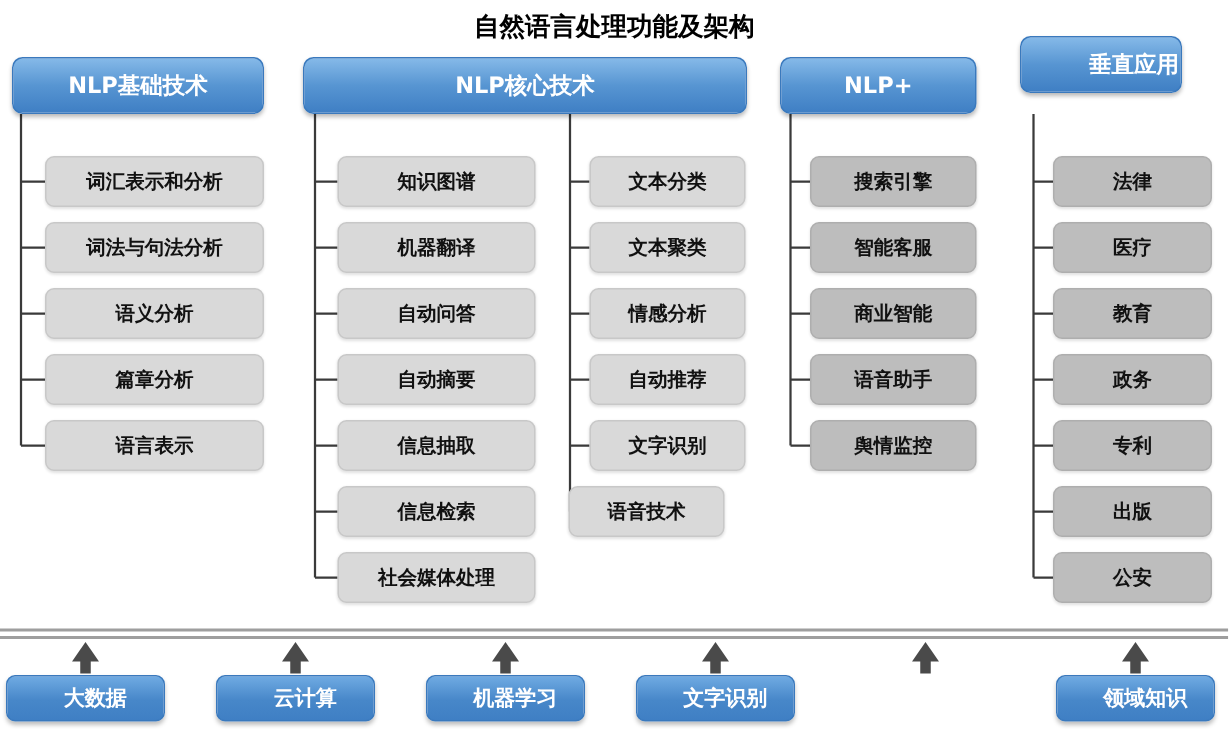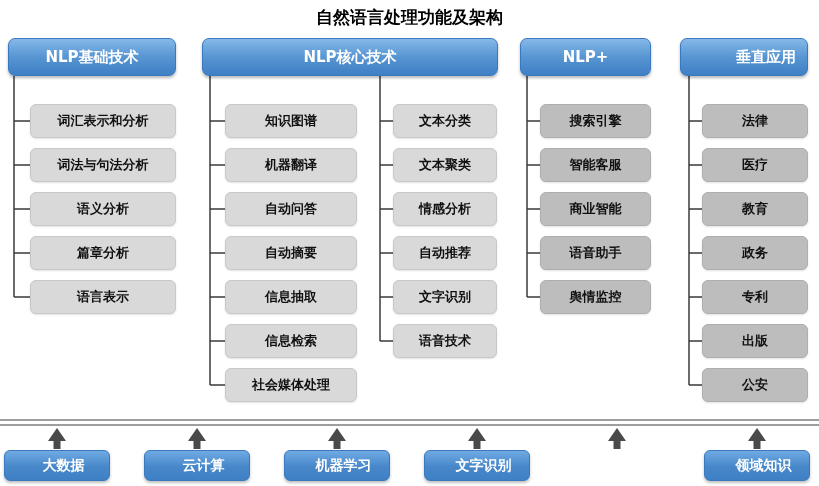--- a/index.html
+++ b/index.html
@@ -87,42 +87,42 @@
       <path d="M608 441 L617 428 L626 441 Z"></path>
         <rect x="613.5" y="439" width="7" height="10"></rect>
       <path d="M748 441 L757 428 L766 441 Z"></path>
         <rect x="753.5" y="439" width="7" height="10"></rect>
     </g>
   </svg>
 
   <div class="hdr" style="left:8px;top:38px;width:168px;">NLP基础技术</div>
   <div class="hdr" style="left:202px;top:38px;width:296px;">NLP核心技术</div>
   <div class="hdr" style="left:520px;top:38px;width:131px;">NLP+</div>
-  <div class="hdr" style="left:680px;top:38px;width:128px;padding-left:44px;">垂直应用</div>
+  <div class="hdr" style="left:680px;top:24px;width:108px;padding-left:44px;">垂直应用</div>
 
   <div class="item light" style="left:30px;top:104px;width:146px;">词汇表示和分析</div>
   <div class="item light" style="left:30px;top:148px;width:146px;">词法与句法分析</div>
   <div class="item light" style="left:30px;top:236px;width:146px;">篇章分析</div>
   <div class="item light" style="left:30px;top:192px;width:146px;">语义分析</div>
   <div class="item light" style="left:30px;top:280px;width:146px;">语言表示</div>
 
   <div class="item light" style="left:225px;top:104px;width:132px;">知识图谱</div>
   <div class="item light" style="left:225px;top:148px;width:132px;">机器翻译</div>
   <div class="item light" style="left:225px;top:192px;width:132px;">自动问答</div>
   <div class="item light" style="left:225px;top:236px;width:132px;">自动摘要</div>
   <div class="item light" style="left:225px;top:280px;width:132px;">信息抽取</div>
   <div class="item light" style="left:225px;top:324px;width:132px;">信息检索</div>
   <div class="item light" style="left:225px;top:368px;width:132px;">社会媒体处理</div>
 
   <div class="item light" style="left:393px;top:104px;width:104px;">文本分类</div>
   <div class="item light" style="left:393px;top:148px;width:104px;">文本聚类</div>
   <div class="item light" style="left:393px;top:192px;width:104px;">情感分析</div>
   <div class="item light" style="left:393px;top:236px;width:104px;">自动推荐</div>
   <div class="item light" style="left:393px;top:280px;width:104px;">文字识别</div>
-  <div class="item light" style="left:393px;top:324px;width:104px;">语音技术</div>
+  <div class="item light" style="left:379px;top:324px;width:104px;">语音技术</div>
 
   <div class="item dark" style="left:540px;top:104px;width:111px;">搜索引擎</div>
   <div class="item dark" style="left:540px;top:148px;width:111px;">智能客服</div>
   <div class="item dark" style="left:540px;top:192px;width:111px;">商业智能</div>
   <div class="item dark" style="left:540px;top:236px;width:111px;">语音助手</div>
   <div class="item dark" style="left:540px;top:280px;width:111px;">舆情监控</div>
 
   <div class="item dark" style="left:702px;top:104px;width:106px;">法律</div>
   <div class="item dark" style="left:702px;top:148px;width:106px;">医疗</div>
   <div class="item dark" style="left:702px;top:192px;width:106px;">教育</div>

